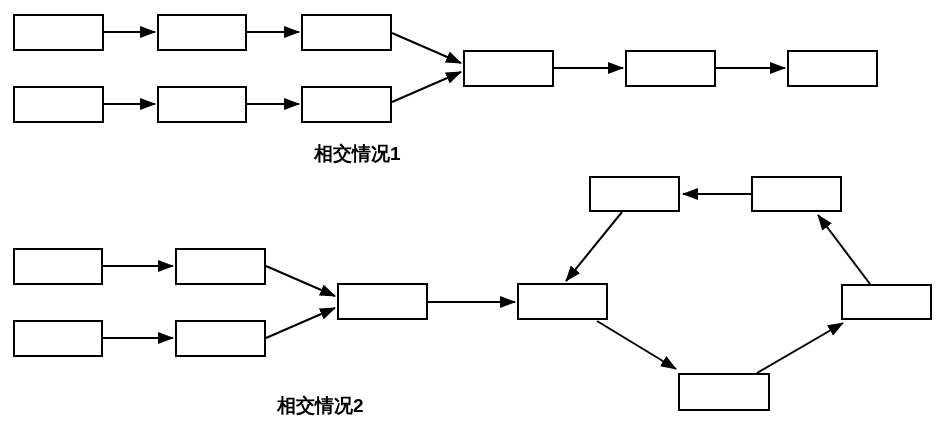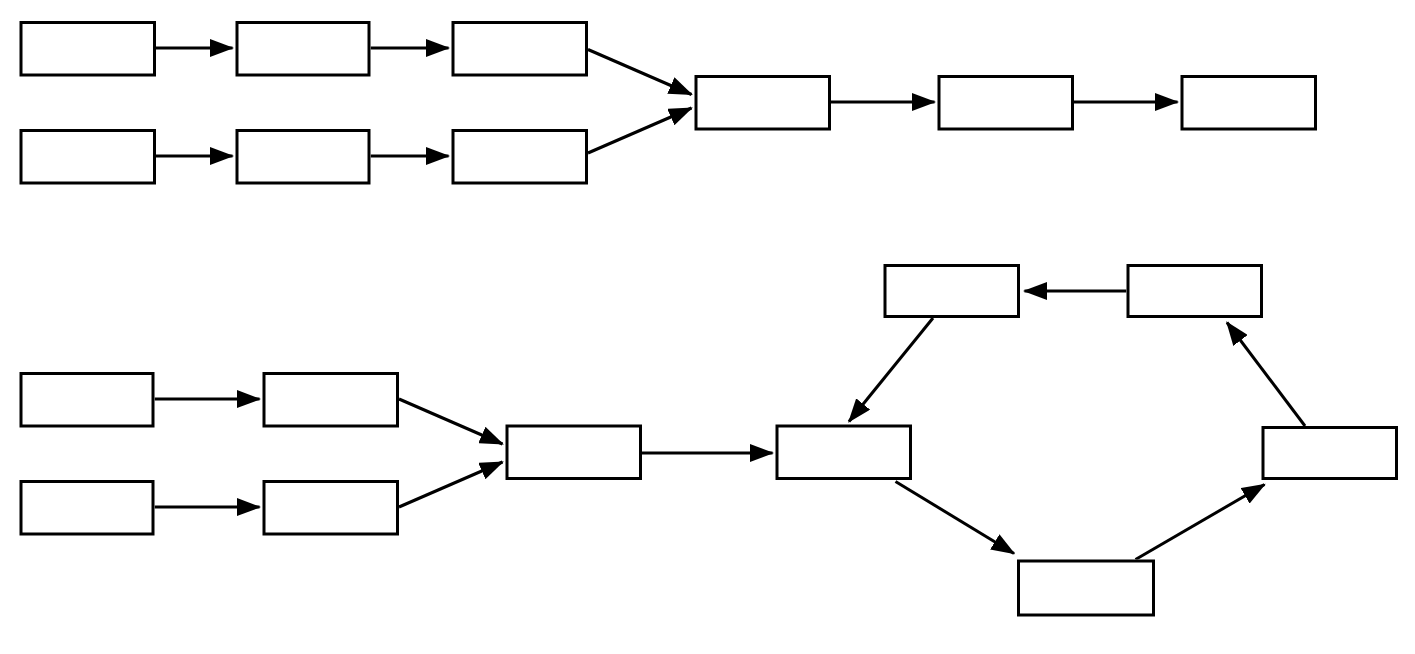--- a/index.html
+++ b/index.html
@@ -82,13 +82,15 @@
       <div class="node" style="left: 13px; top: 320px; width: 90px; height: 37px; background: rgb(255, 255, 255); border-color: rgb(0, 0, 0);"></div>
       <div class="node" style="left: 175px; top: 320px; width: 91px; height: 37px; background: rgb(255, 255, 255); border-color: rgb(0, 0, 0);"></div>
       <div class="node" style="left: 337px; top: 283px; width: 91px; height: 37px; background: rgb(255, 255, 255); border-color: rgb(0, 0, 0);"></div>
       <div class="node" style="left: 517px; top: 283px; width: 91px; height: 37px; background: rgb(255, 255, 255); border-color: rgb(0, 0, 0);"></div>
       <div class="node" style="left: 589px; top: 176px; width: 91px; height: 36px; background: rgb(255, 255, 255); border-color: rgb(0, 0, 0);"></div>
       <div class="node" style="left: 751px; top: 176px; width: 91px; height: 36px; background: rgb(255, 255, 255); border-color: rgb(0, 0, 0);"></div>
       <div class="node" style="left: 841px; top: 284px; width: 91px; height: 36px; background: rgb(255, 255, 255); border-color: rgb(0, 0, 0);"></div>
       <div class="node" style="left: 678px; top: 373px; width: 92px; height: 38px; background: rgb(255, 255, 255); border-color: rgb(0, 0, 0);"></div>
     </div>
 
+  <div class="caption" id="caption-0" style="left: 314px; top: 143px; color: rgb(0, 0, 0);">相交情况1</div>
+  <div class="caption" id="caption-1" style="left: 277px; top: 395px; color: rgb(0, 0, 0);">相交情况2</div>
 </div>
 
 </body></html>

